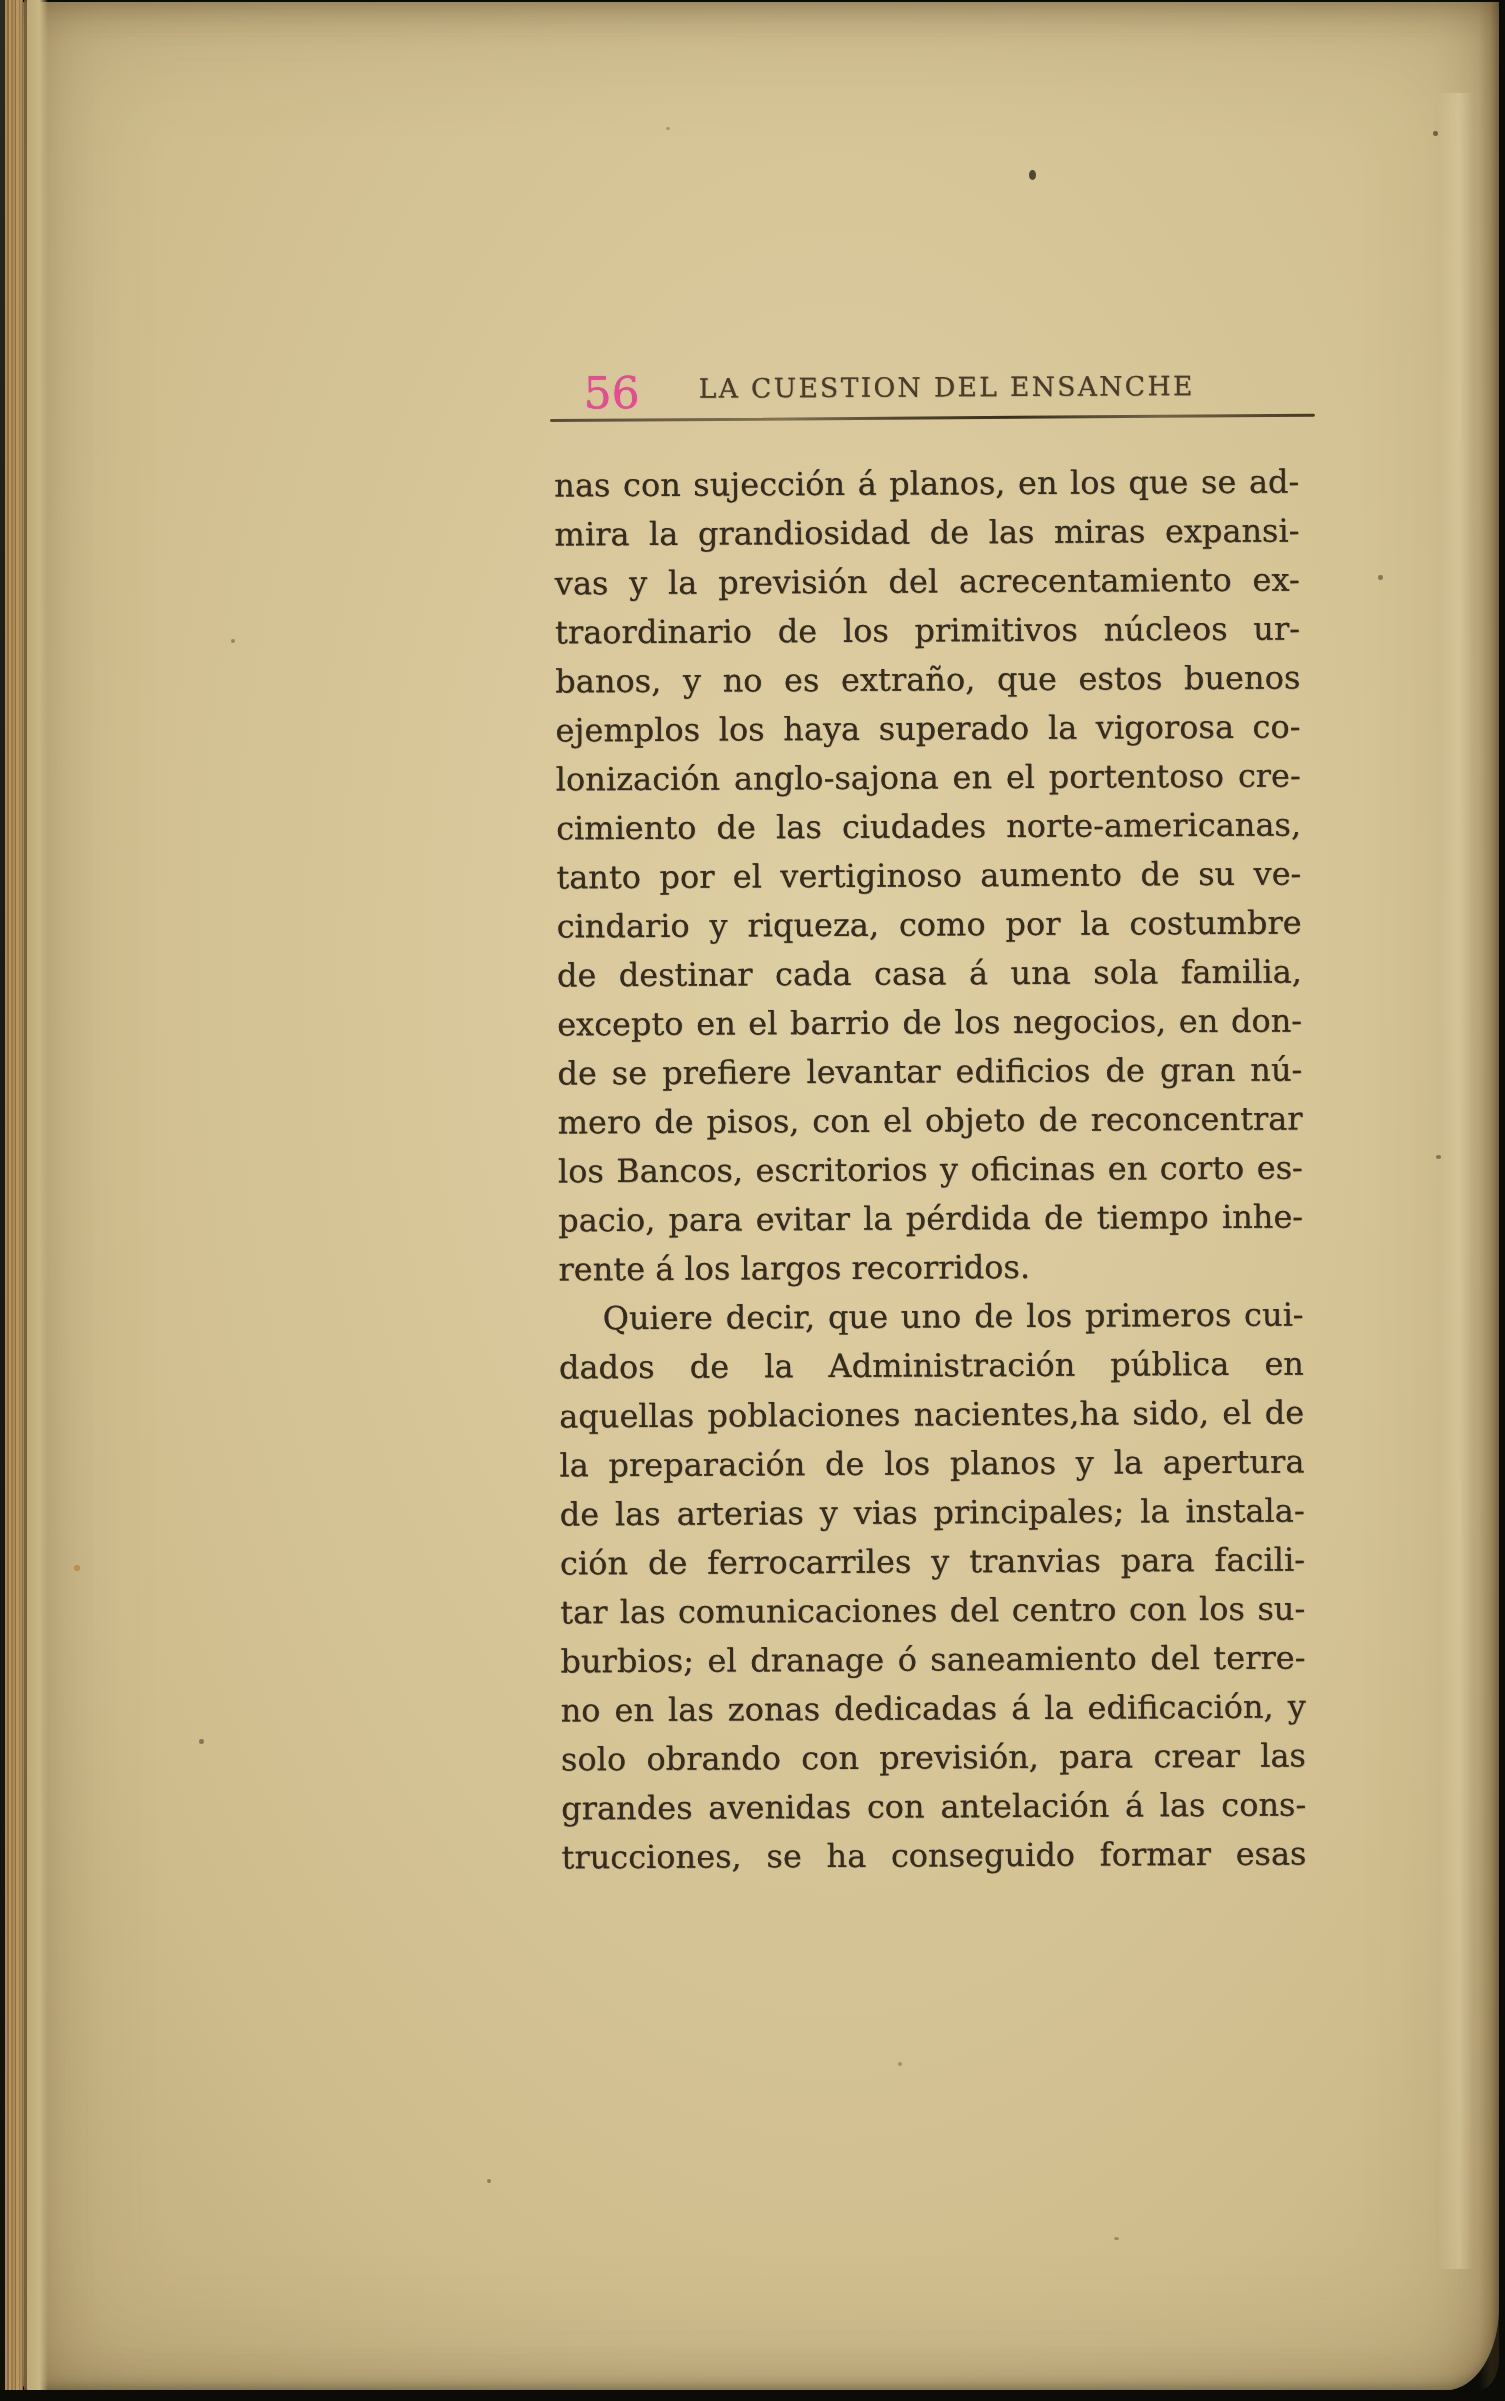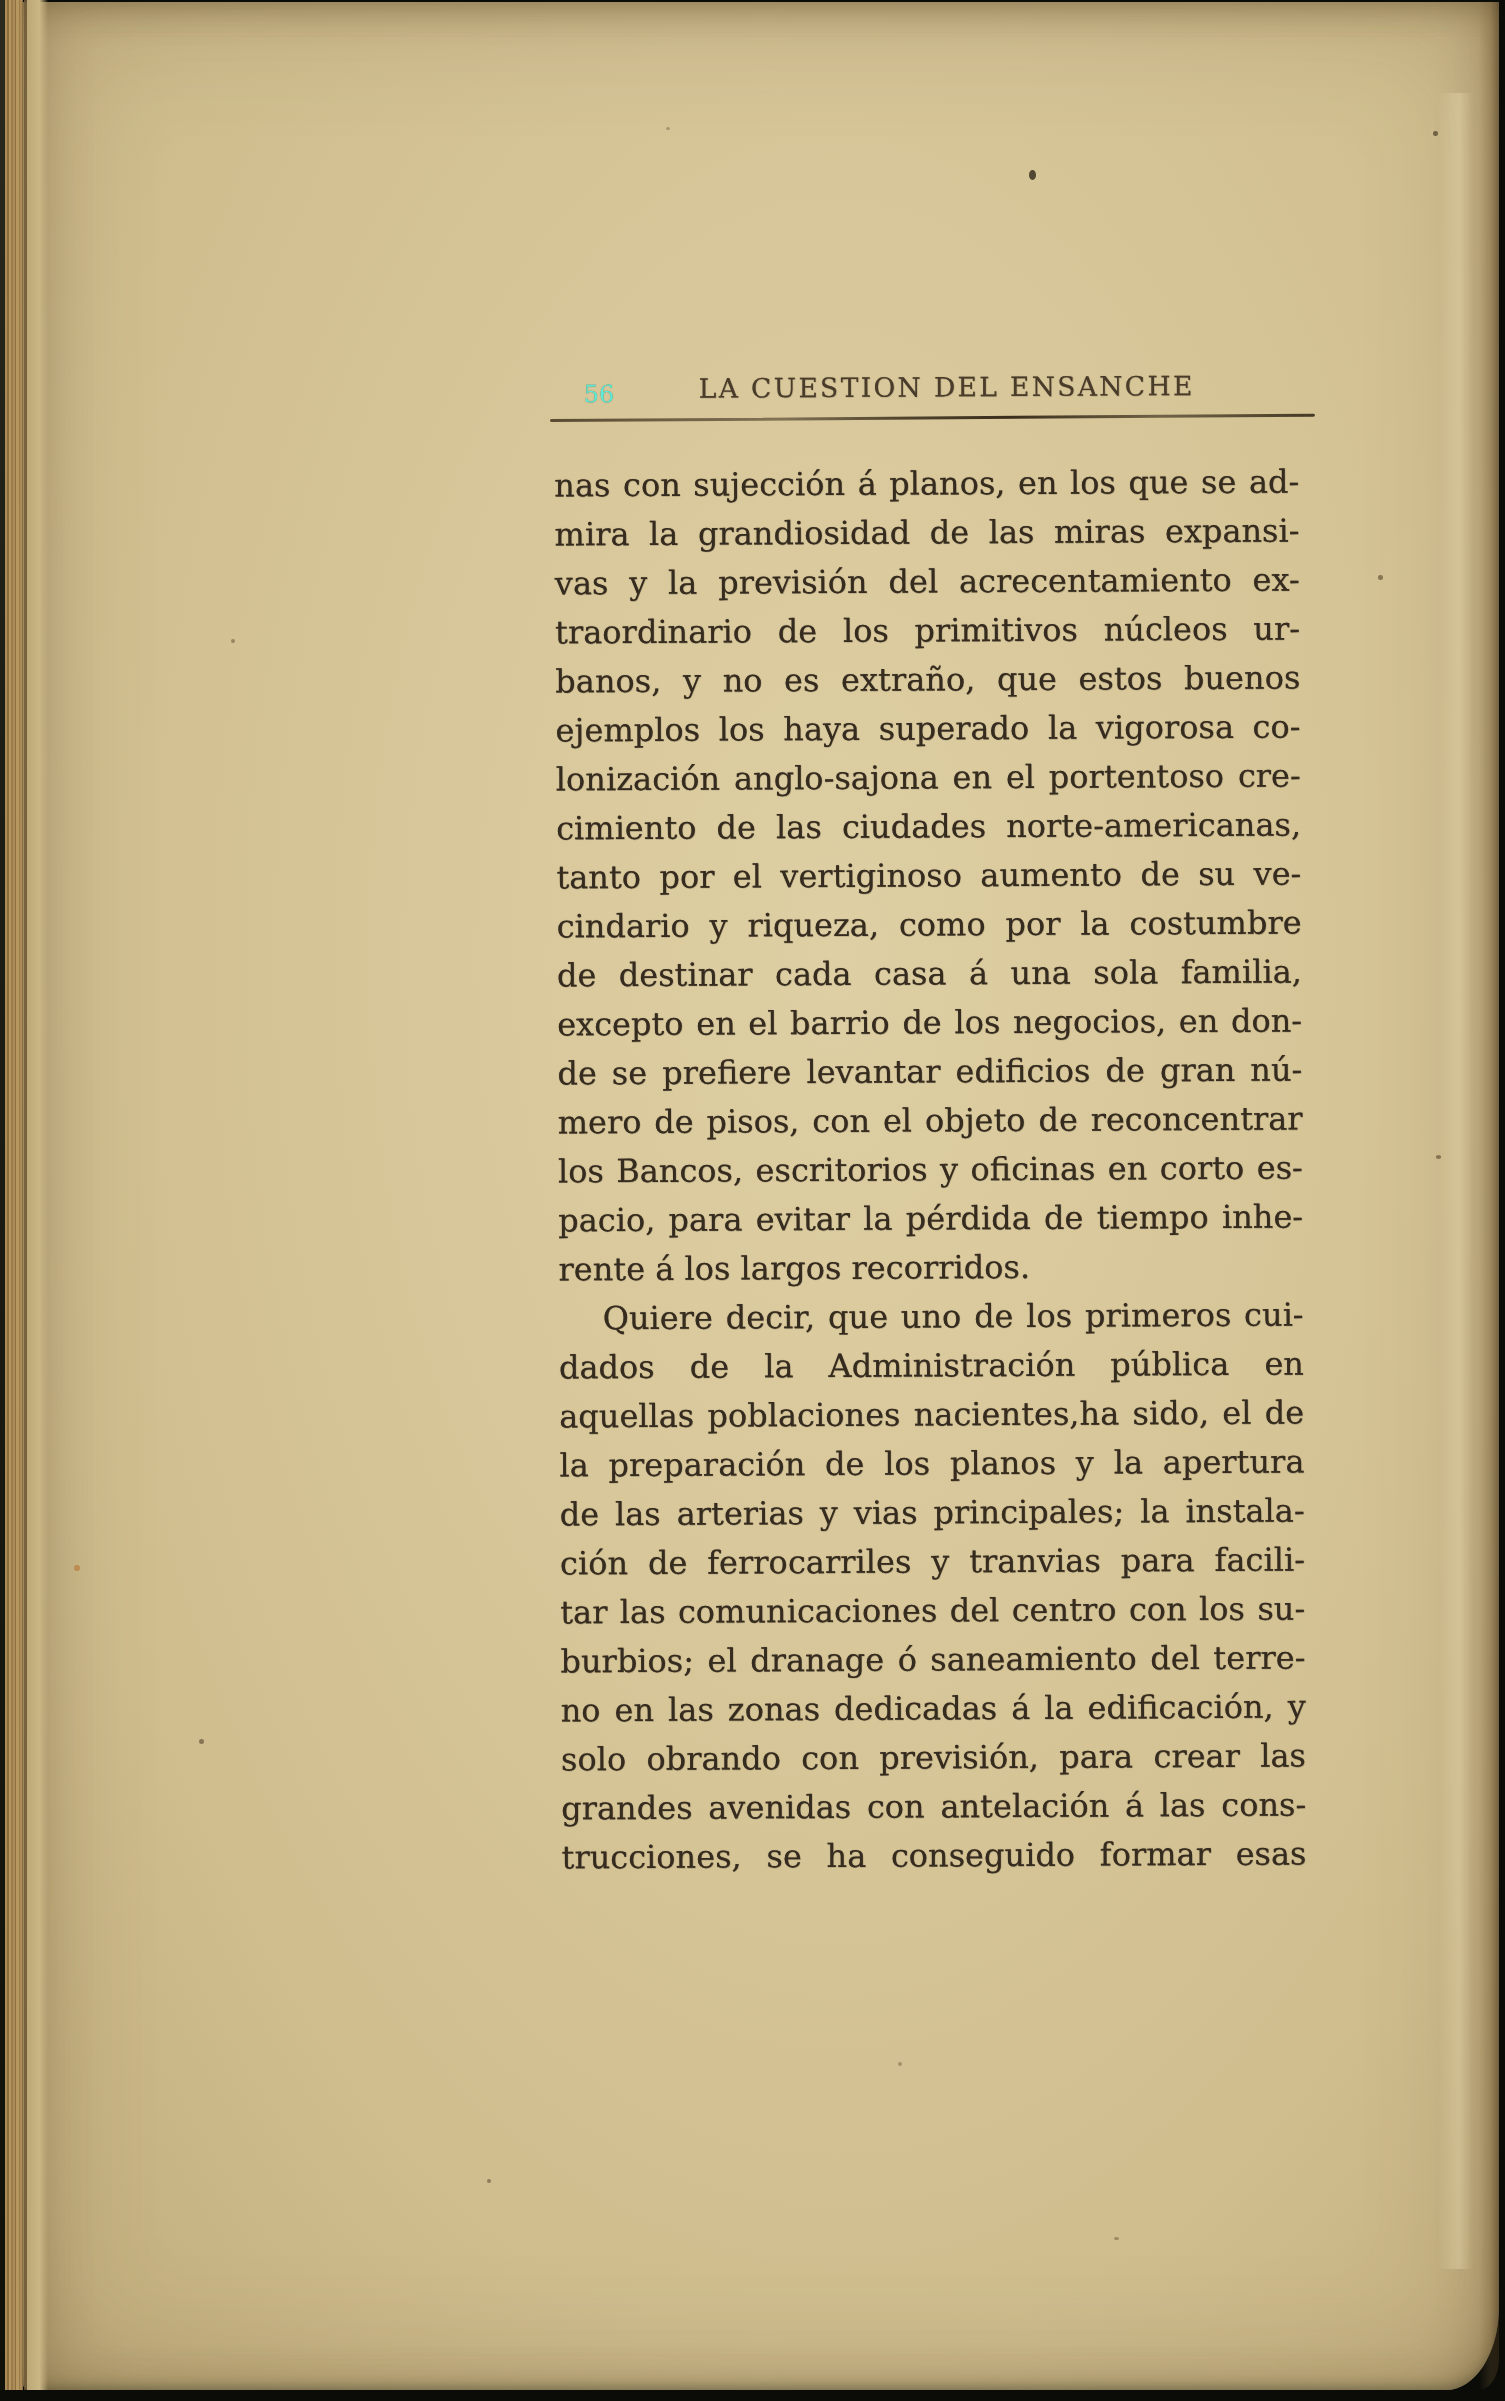--- a/index.html
+++ b/index.html
@@ -52,24 +52,23 @@
   
   .content{
     position:absolute;inset:0;
     transform:rotate(-0.3deg);
     transform-origin:55% 18%;
   }
 
   .running-head{position:absolute;top:0;left:0;width:100%;height:0;}
   .page-num{
     position:absolute;left:584px;top:370px;
-    font-size:24px;line-height:1;
-    color:#5eead4;
+    font-size:44px;line-height:1;
+    color:#ec4899;
     text-shadow:0 0 0.8px rgba(60,45,25,.6);
-    margin-top:11px;
   }
   .head-title{
     position:absolute;left:699px;top:375px;
     font-size:26.6px;line-height:1;
     letter-spacing:2.3px;
     color:#4a3c2b;
     text-shadow:0 0 0.8px rgba(62,48,28,.55), 0.8px 0.8px 0 rgba(62,48,28,.15);
   }
   .head-rule{
     position:absolute;left:550px;top:417px;

